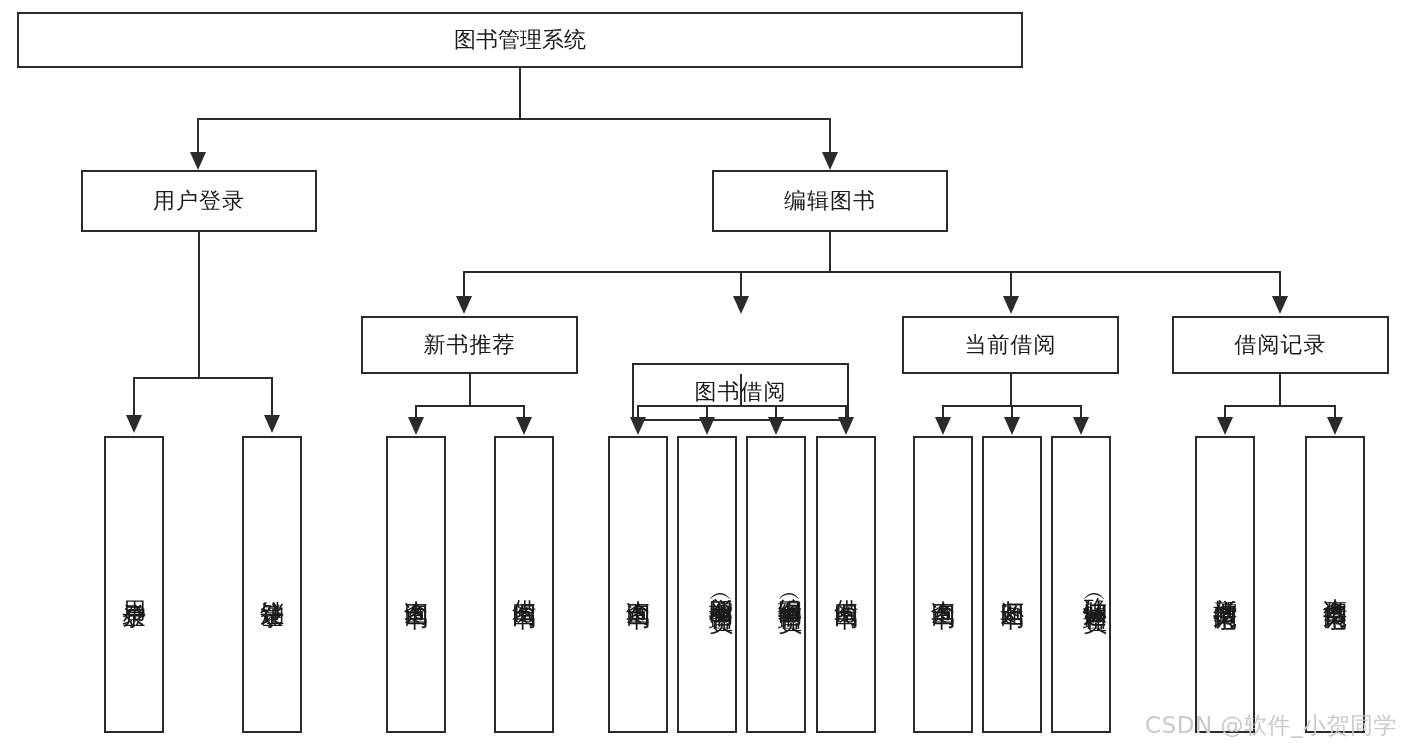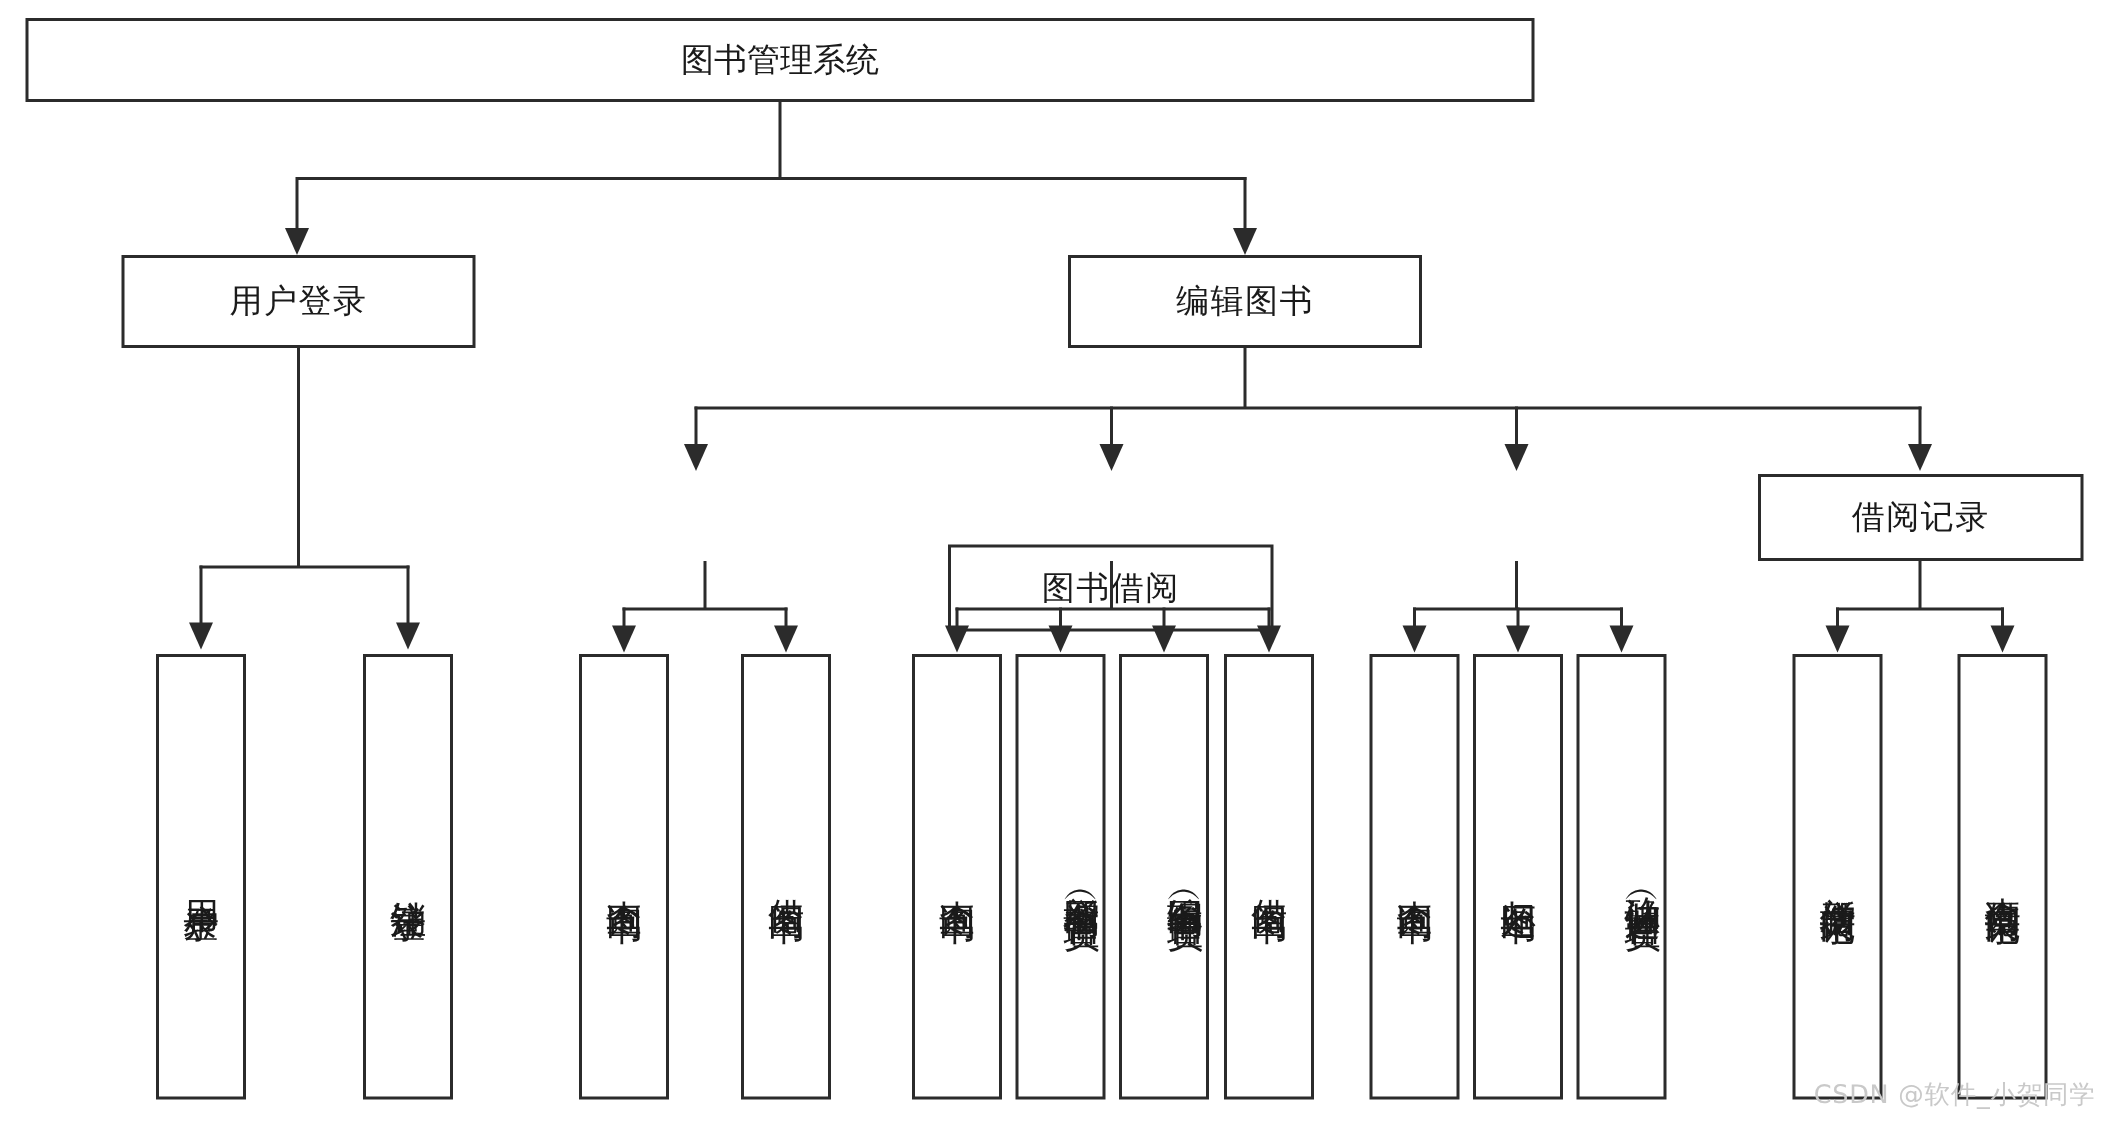--- a/index.html
+++ b/index.html
@@ -66,21 +66,21 @@
     width: 0;
     height: 0;
     border-left: 8px solid transparent;
     border-right: 8px solid transparent;
     border-top: 18px solid #2b2b2b;
   }
   .watermark {
     position: absolute;
     right: 8px;
     bottom: 6px;
-    font-size: 17px;
+    font-size: 23px;
     color: #c9c9c9;
     letter-spacing: 0.5px;
     white-space: nowrap;
     pointer-events: none;
   }
 </style>
 </head>
 <body>
 
 <div id="canvas">
@@ -121,22 +121,28 @@
 
   <div class="edge edge-v" style="left:740px; top:271px; width:2px; height:27px;"></div>
   <div class="arrow" style="left:733px; top:296px;"></div>
 
   <div class="edge edge-v" style="left:1010px; top:271px; width:2px; height:27px;"></div>
   <div class="arrow" style="left:1003px; top:296px;"></div>
 
   <div class="edge edge-v" style="left:1279px; top:271px; width:2px; height:27px;"></div>
   <div class="arrow" style="left:1272px; top:296px;"></div>
 
+  <div class="node node-h" style="left:361px; top:316px; width:217px; height:58px;">
+    <span>新书推荐</span>
+  </div>
   <div class="node node-h" style="left:632px; top:316px; width:217px; height:58px;margin-top:47px;">
     <span>图书借阅</span>
+  </div>
+  <div class="node node-h" style="left:902px; top:316px; width:217px; height:58px;">
+    <span>当前借阅</span>
   </div>
   <div class="node node-h" style="left:1172px; top:316px; width:217px; height:58px;align-items:center;">
     <span>借阅记录</span>
   </div>
 
   <div class="edge edge-v" style="left:469px; top:374px; width:2px; height:32px;"></div>
   <div class="edge edge-h" style="left:415px; top:405px; width:110px; height:2px;"></div>
   <div class="edge edge-v" style="left:415px; top:405px; width:2px; height:14px;"></div>
   <div class="arrow" style="left:408px; top:417px;"></div>
   <div class="edge edge-v" style="left:523px; top:405px; width:2px; height:14px;"></div>

